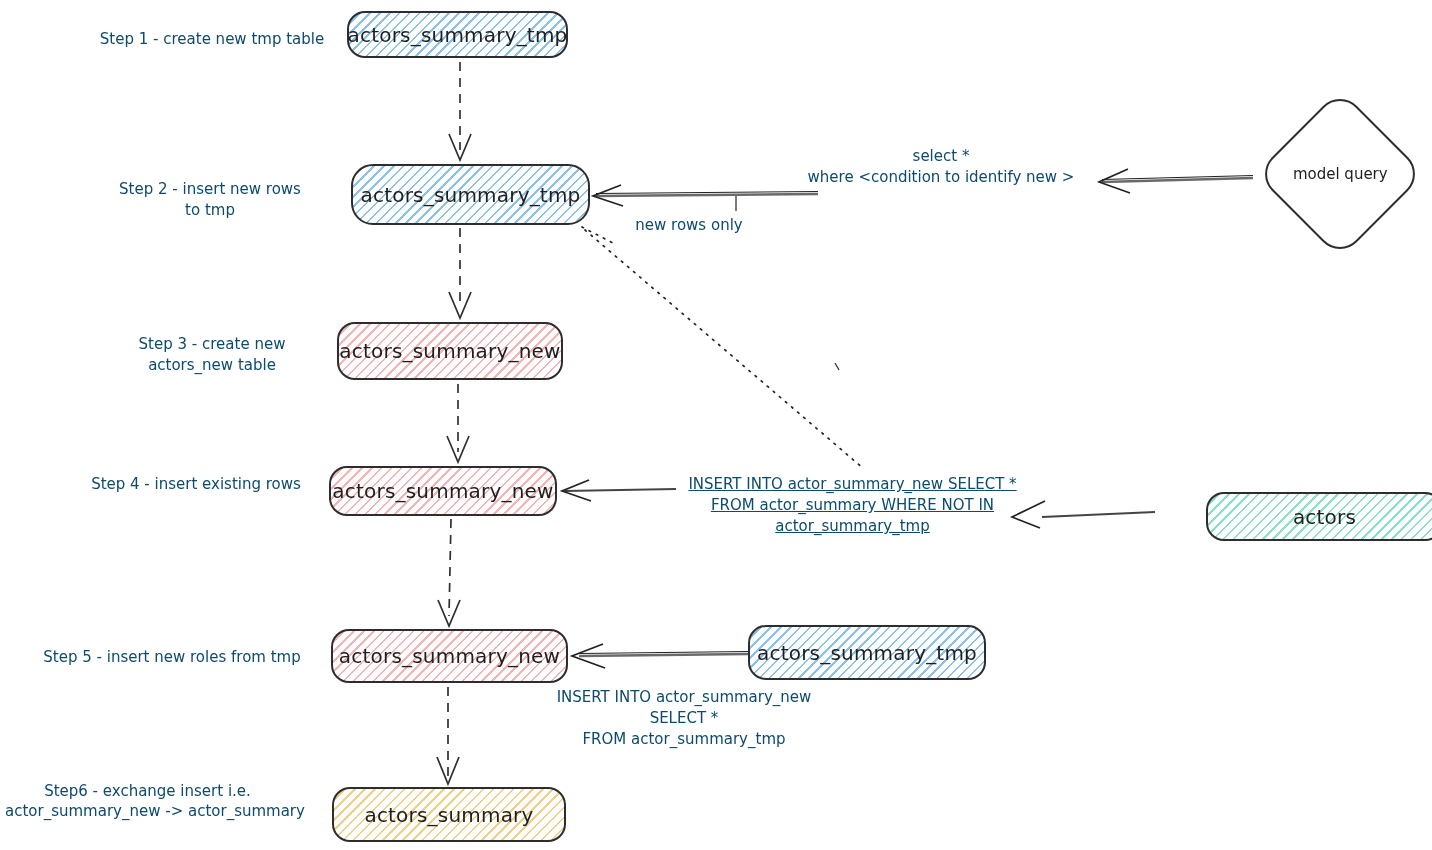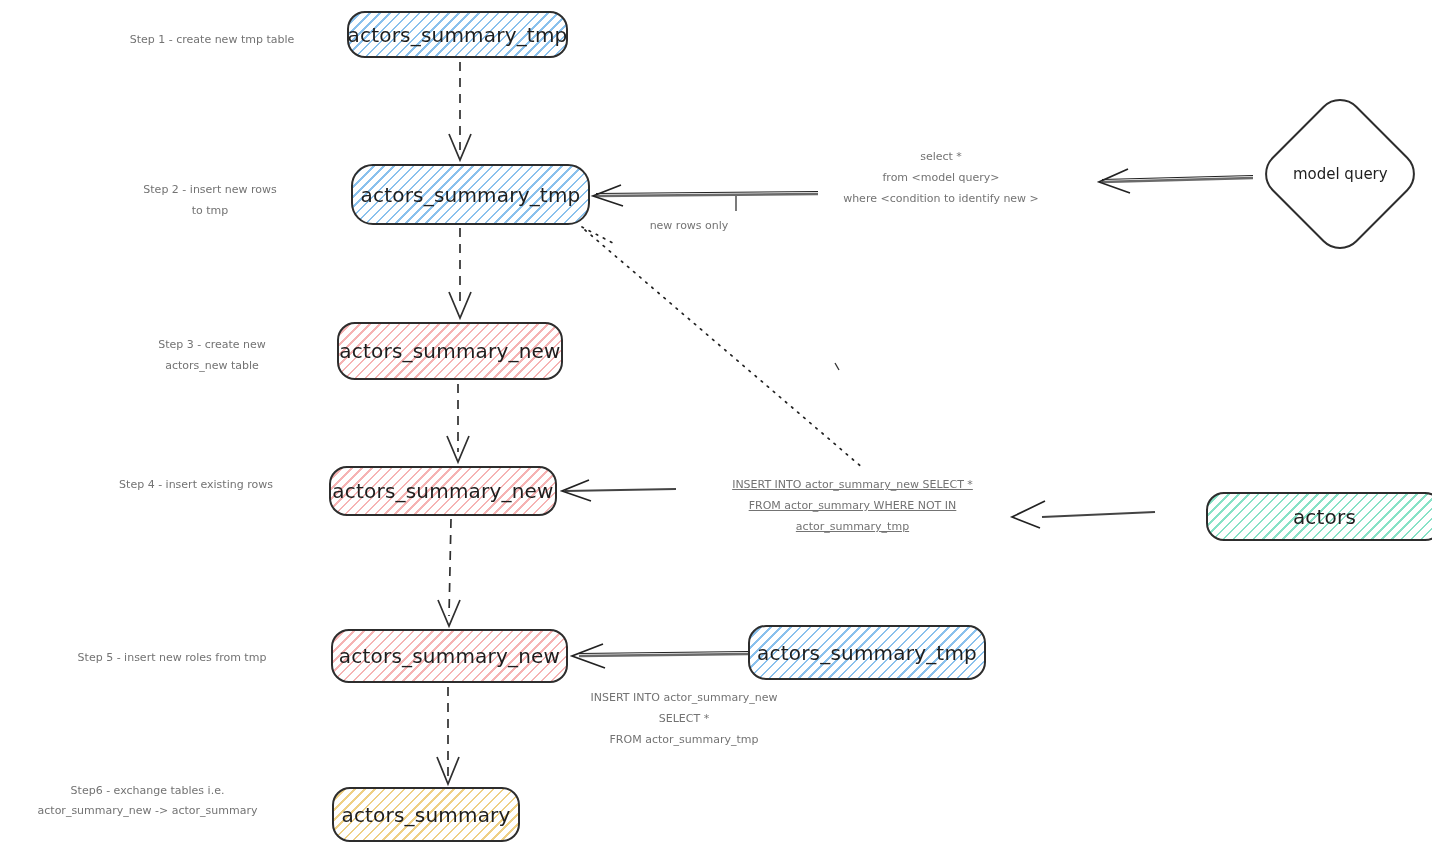--- a/index.html
+++ b/index.html
@@ -23,21 +23,21 @@
   .hatch-yellow { background-image:repeating-linear-gradient(135deg, rgba(238,205,126,.95) 0 1.7px, transparent 1.7px 7px); }
   .diamond {
     position:absolute; z-index:2; left:1280px; top:114px;
     width:116px; height:116px; transform:rotate(45deg);
     border:2px solid #2d2d2d; border-radius:24px; background:#fff;
     display:flex; align-items:center; justify-content:center;
   }
   .diamond > span { transform:rotate(-45deg); white-space:nowrap; font-size:15px; }
   .label {
     position:absolute; z-index:2; text-align:center;
-    font-size:11px; line-height:21px; color:#737373;
+    font-size:15px; line-height:21px; color:#0c4a6e;
   }
   .label div { white-space:nowrap; }
 </style>
 </head>
 <body>
 
 <div class="canvas">
 
   <svg class="connectors" width="1432" height="850" viewBox="0 0 1432 850">
 
@@ -93,56 +93,55 @@
     <div>Step 3 - create new</div>
     <div>actors_new table</div>
   </div>
   <div class="label" style="left:80px;top:474px;width:232px;">
     <div>Step 4 - insert existing rows</div>
   </div>
   <div class="label" style="left:28px;top:647px;width:288px;">
     <div>Step 5 - insert new roles from tmp</div>
   </div>
   <div class="label" style="left:5px;top:781px;width:285px;line-height:20px;">
-    <div>Step6 - exchange tables i.e.</div>
+    <div>Step6 - exchange insert i.e.</div>
     <div>actor_summary_new -&gt; actor_summary</div>
   </div>
 
   <div class="node hatch-blue" style="left:347px;top:11px;width:221px;height:47px;">
     <span>actors_summary_tmp</span>
   </div>
   <div class="node hatch-blue" style="left:351px;top:164px;width:239px;height:61px;border-radius:22px;">
     <span>actors_summary_tmp</span>
   </div>
   <div class="node hatch-red" style="left:337px;top:322px;width:226px;height:58px;">
     <span>actors_summary_new</span>
   </div>
   <div class="node hatch-red" style="left:329px;top:466px;width:228px;height:50px;">
     <span>actors_summary_new</span>
   </div>
   <div class="node hatch-red" style="left:331px;top:629px;width:237px;height:54px;">
     <span>actors_summary_new</span>
   </div>
-  <div class="node hatch-yellow" style="left:332px;top:787px;width:188px;height:55px;">
+  <div class="node hatch-yellow" style="left:332px;top:787px;width:234px;height:55px;">
     <span>actors_summary</span>
   </div>
 
   <div class="node hatch-blue" style="left:748px;top:625px;width:238px;height:55px;">
     <span>actors_summary_tmp</span>
   </div>
   <div class="node hatch-teal" style="left:1160px;top:492px;width:237px;height:49px;margin-left:46px;">
     <span>actors</span>
   </div>
   <div class="diamond">
     <span>model query</span>
   </div>
 
   <div class="label" style="left:790px;top:146px;width:302px;">
     <div>select *</div>
-    <div>from &lt;model query&gt;</div>
     <div>where &lt;condition to identify new &gt;</div>
   </div>
   <div class="label" style="left:635px;top:215px;width:108px;">
     <div>new rows only</div>
   </div>
   <div class="label" style="left:660px;top:474px;width:385px;text-decoration:underline;">
     <div>INSERT INTO actor_summary_new SELECT *</div>
     <div>FROM actor_summary WHERE NOT IN</div>
     <div>actor_summary_tmp</div>
   </div>

